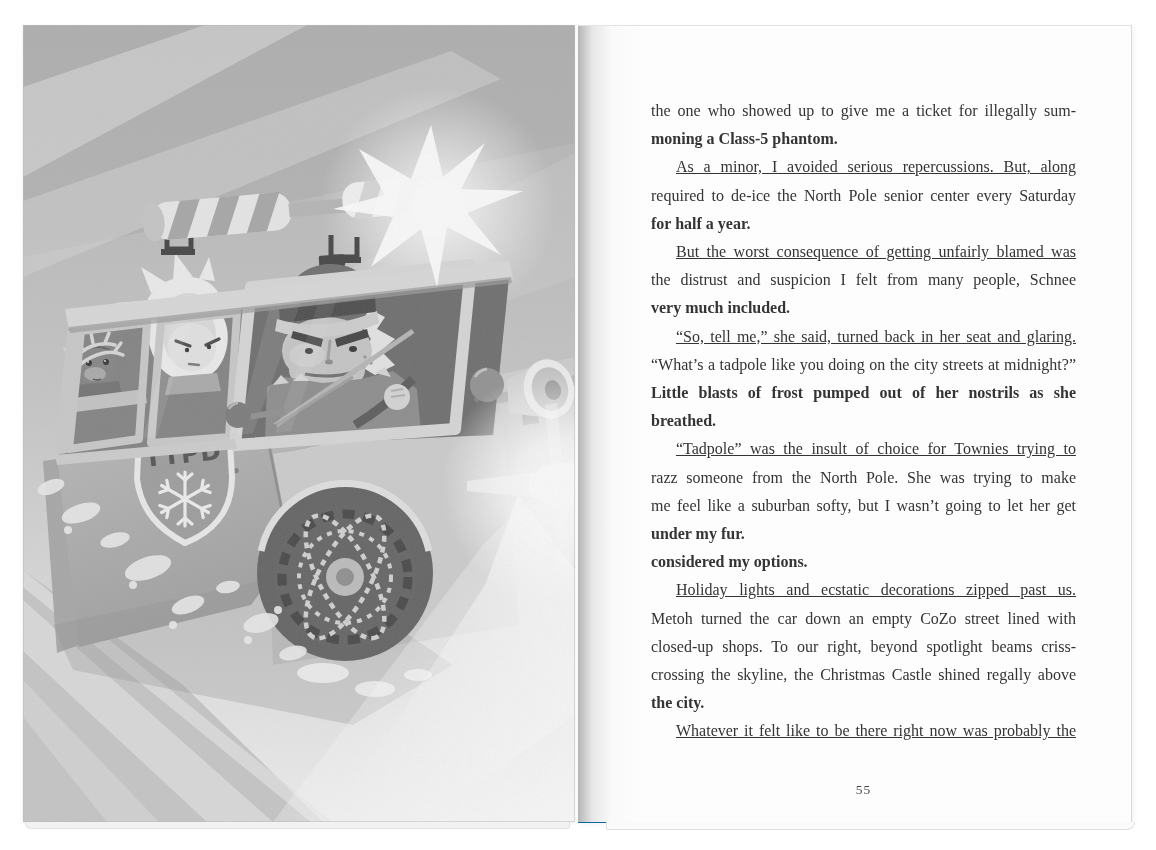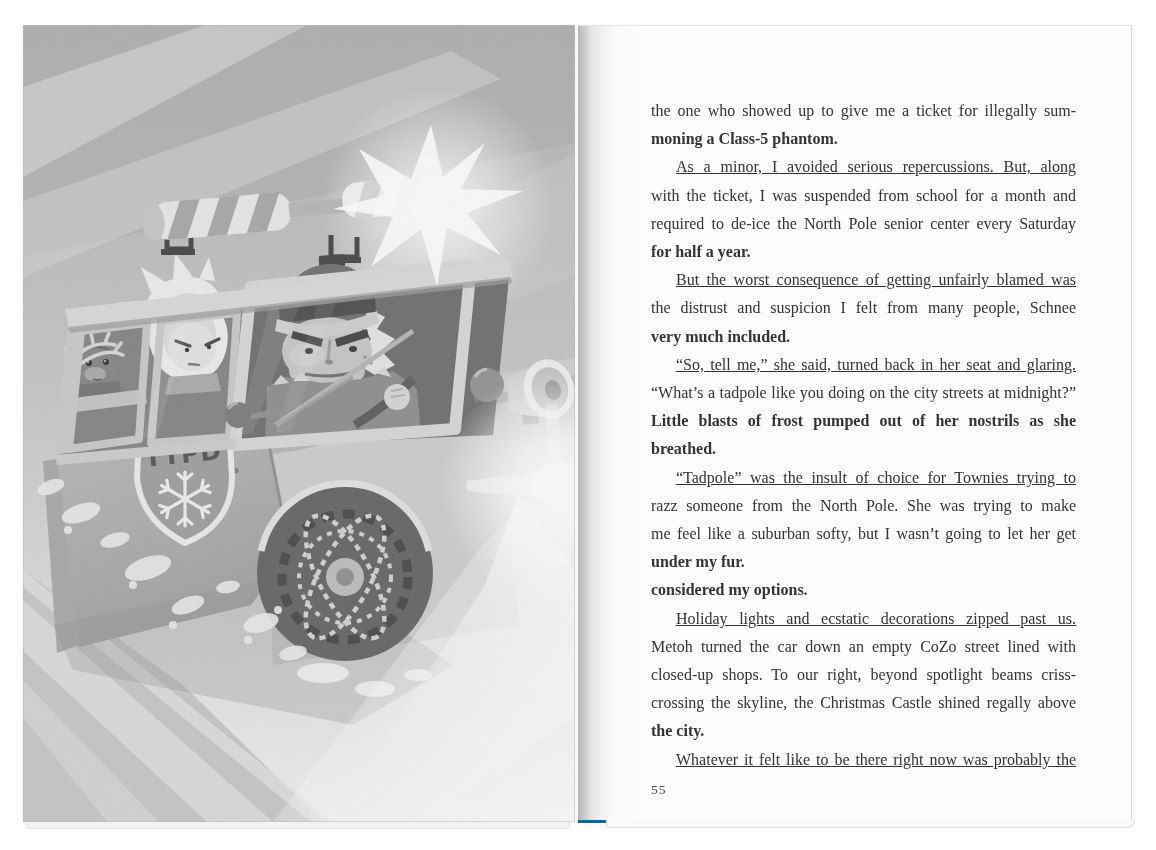--- a/index.html
+++ b/index.html
@@ -6,32 +6,32 @@
   .canvas{position:relative;width:1156px;height:850px;background:#ffffff;overflow:hidden;
           font-family:"Liberation Serif","DejaVu Serif",serif;}
   
   .page-left{position:absolute;left:23px;top:25px;width:552px;height:797px;
              box-shadow:0 1px 4px rgba(0,0,0,0.08);}
   .page-left svg{display:block;width:100%;height:100%;}
   .edge-left{position:absolute;left:25px;top:822px;width:543px;height:6px;background:#f2f2f2;
              border:1px solid #e3e3e3;border-top:none;border-radius:0 0 3px 6px;}
   
   .page-right{position:absolute;left:578px;top:25px;width:554px;height:798px;background:#fdfdfd;
-              border-top:1px solid #e4e4e4;border-right:1px solid #d8d8d8;border-bottom:3px solid #0369a1;
+              border-top:1px solid #e4e4e4;border-right:1px solid #d8d8d8;border-bottom:1px solid #0369a1;
               box-sizing:border-box;box-shadow:2px 2px 6px rgba(0,0,0,0.05);}
   .gutter-shadow{position:absolute;left:0;top:0;bottom:0;width:72px;pointer-events:none;
       background:linear-gradient(to right,rgba(110,110,110,0.50),rgba(150,150,150,0.22) 14px,rgba(220,220,220,0.10) 34px,rgba(255,255,255,0) 66px);}
   .stacked-edge{position:absolute;left:28px;right:-4px;bottom:-8px;height:7px;background:#fafafa;
                 border:1px solid #e0e0e0;border-top:none;border-radius:0 0 8px 2px;}
   .text-block{position:absolute;left:73px;top:71px;width:425px;font-size:16px;line-height:28.2px;
               color:#343434;}
   .line{text-align:justify;text-align-last:justify;white-space:normal;}
   .line.end{text-align-last:left;font-weight:bold;}
   .line.indent{text-indent:25px;text-decoration:underline;}
-  .page-number{position:absolute;left:73px;top:756px;width:425px;text-align:left;
+  .page-number{position:absolute;left:73px;top:756px;width:425px;text-align:center;
                font-size:13.5px;color:#4b4b4b;letter-spacing:1px;}
 </style>
 </head>
 <body>
 
 <div class="canvas">
 
   <div class="page-left">
     <svg viewBox="0 0 552 797" xmlns="http://www.w3.org/2000/svg">
       <defs>
@@ -339,21 +339,20 @@
     </svg>
   </div>
   <div class="edge-left"></div>
 
   <div class="page-right">
     <div class="gutter-shadow"></div>
     <div class="text-block">
         <div class="line">the one who showed up to give me a ticket for illegally sum-</div>
         <div class="line end">moning a Class-5 phantom.</div>
         <div class="line indent">As a minor, I avoided serious repercussions. But, along</div>
-        <div class="line">with the ticket, I was suspended from school for a month and</div>
         <div class="line">required to de-ice the North Pole senior center every Saturday</div>
         <div class="line end">for half a year.</div>
         <div class="line indent">But the worst consequence of getting unfairly blamed was</div>
         <div class="line">the distrust and suspicion I felt from many people, Schnee</div>
         <div class="line end">very much included.</div>
         <div class="line indent">“So, tell me,” she said, turned back in her seat and glaring.</div>
         <div class="line">“What’s a tadpole like you doing on the city streets at midnight?”</div>
         <div class="line end">Little blasts of frost pumped out of her nostrils as she breathed.</div>
         <div class="line indent">“Tadpole” was the insult of choice for Townies trying to</div>
         <div class="line">razz someone from the North Pole. She was trying to make</div>

